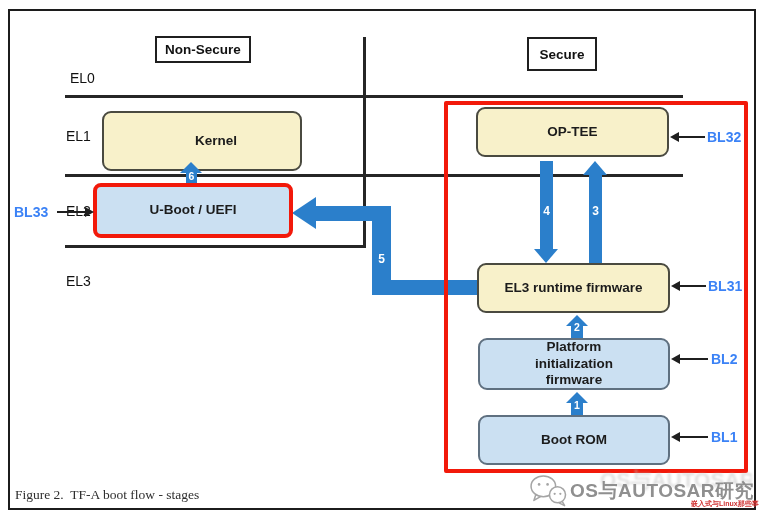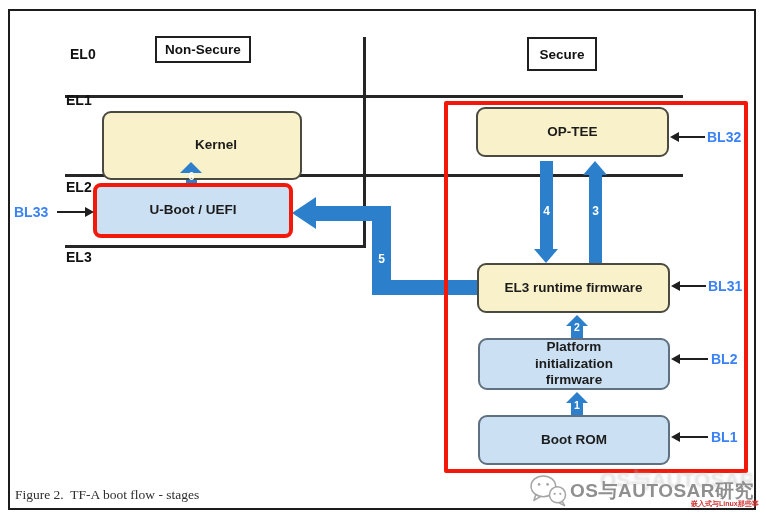--- a/index.html
+++ b/index.html
@@ -8,21 +8,21 @@
   .abs{position:absolute;}
 
   
   .fig-border{left:8px;top:9px;width:748px;height:501px;border:2px solid #1c1c1c;box-sizing:border-box;z-index:1;background:#fff;}
 
   
   .hline{background:#262626;height:3px;z-index:2;}
   .vline{background:#262626;width:3px;z-index:2;}
 
   
-  .el-label{font-weight:bold;font-size:14px;color:#111;z-index:3;}
+  .el-label{font-weight:normal;font-size:14px;color:#111;z-index:3;margin-top:24px;}
 
   
   .world-box{border:2px solid #1f1f1f;background:#fff;display:flex;align-items:center;justify-content:center;
              font-weight:bold;font-size:13.5px;color:#111;box-sizing:border-box;z-index:3;}
 
   
   .stage{border-radius:9px;display:flex;align-items:center;justify-content:center;text-align:center;
          font-weight:bold;font-size:13.5px;color:#1c1c1c;box-sizing:border-box;z-index:5;line-height:1.25;}
   .cream{background:#f8f1ca;border:2px solid #4a4a40;}
   .lblue{background:#cbe0f2;border:2px solid #5f7080;}
@@ -65,34 +65,34 @@
 <div class="canvas">
 
   <div class="abs fig-border"></div>
 
   <div class="abs hline" style="left:65px;top:95px;width:618px;"></div>
   <div class="abs hline" style="left:65px;top:174px;width:618px;"></div>
   <div class="abs hline" style="left:65px;top:245px;width:301px;"></div>
   <div class="abs vline" style="left:363px;top:37px;height:211px;"></div>
 
   <div class="abs el-label" style="left:70px;top:46px;">EL0</div>
-  <div class="abs el-label" style="left:66px;top:92px;">EL1</div>
+  <div class="abs el-label" style="left:66px;top:104px;">EL1</div>
   <div class="abs el-label" style="left:66px;top:179px;">EL2</div>
   <div class="abs el-label" style="left:66px;top:249px;">EL3</div>
 
   <div class="abs world-box" style="left:155px;top:36px;width:96px;height:27px;">Non-Secure</div>
   <div class="abs world-box" style="left:527px;top:37px;width:70px;height:34px;">Secure</div>
 
   <div class="abs bshaft" style="left:372px;top:280px;width:105px;height:15px;"></div>
   <div class="abs bshaft" style="left:372px;top:206px;width:19px;height:89px;"></div>
   <div class="abs bshaft top" style="left:314px;top:206px;width:77px;height:15px;"></div>
   <div class="abs tri b-left-big" style="left:292px;top:197px;"></div>
   <div class="abs step" style="left:372px;top:252px;width:19px;">5</div>
 
-  <div class="abs stage cream" style="left:102px;top:111px;width:200px;height:69px;padding-left:28px;">Kernel</div>
+  <div class="abs stage cream" style="left:102px;top:111px;width:200px;height:60px;padding-left:28px;">Kernel</div>
   <div class="abs stage uboot" style="left:93px;top:183px;width:200px;height:55px;">U-Boot / UEFI</div>
   <div class="abs stage cream" style="left:476px;top:107px;width:193px;height:50px;">OP-TEE</div>
   <div class="abs stage cream" style="left:477px;top:263px;width:193px;height:50px;">EL3 runtime firmware</div>
   <div class="abs stage lblue" style="left:478px;top:338px;width:192px;height:52px;padding:0 28px;">Platform initialization firmware</div>
   <div class="abs stage lblue" style="left:478px;top:415px;width:192px;height:50px;">Boot ROM</div>
 
   <div class="abs bshaft" style="left:571px;top:403px;width:12px;height:12px;"></div>
   <div class="abs tri b-up-sm" style="left:566px;top:392px;"></div>
   <div class="abs step sm" style="left:571px;top:399px;width:12px;">1</div>
 

